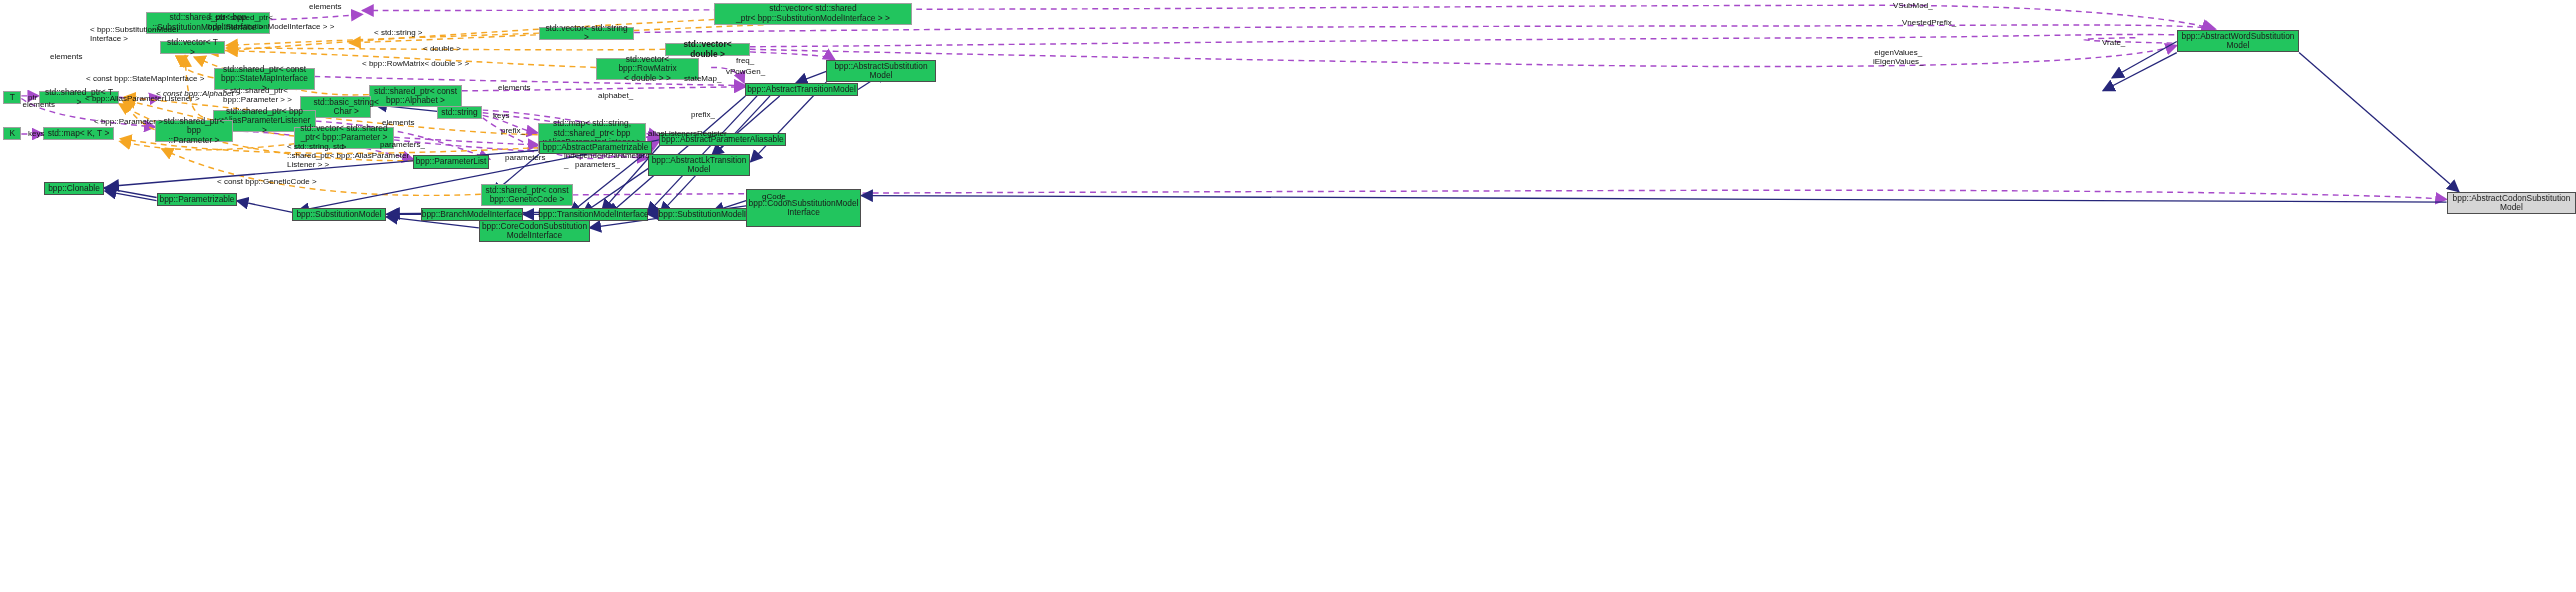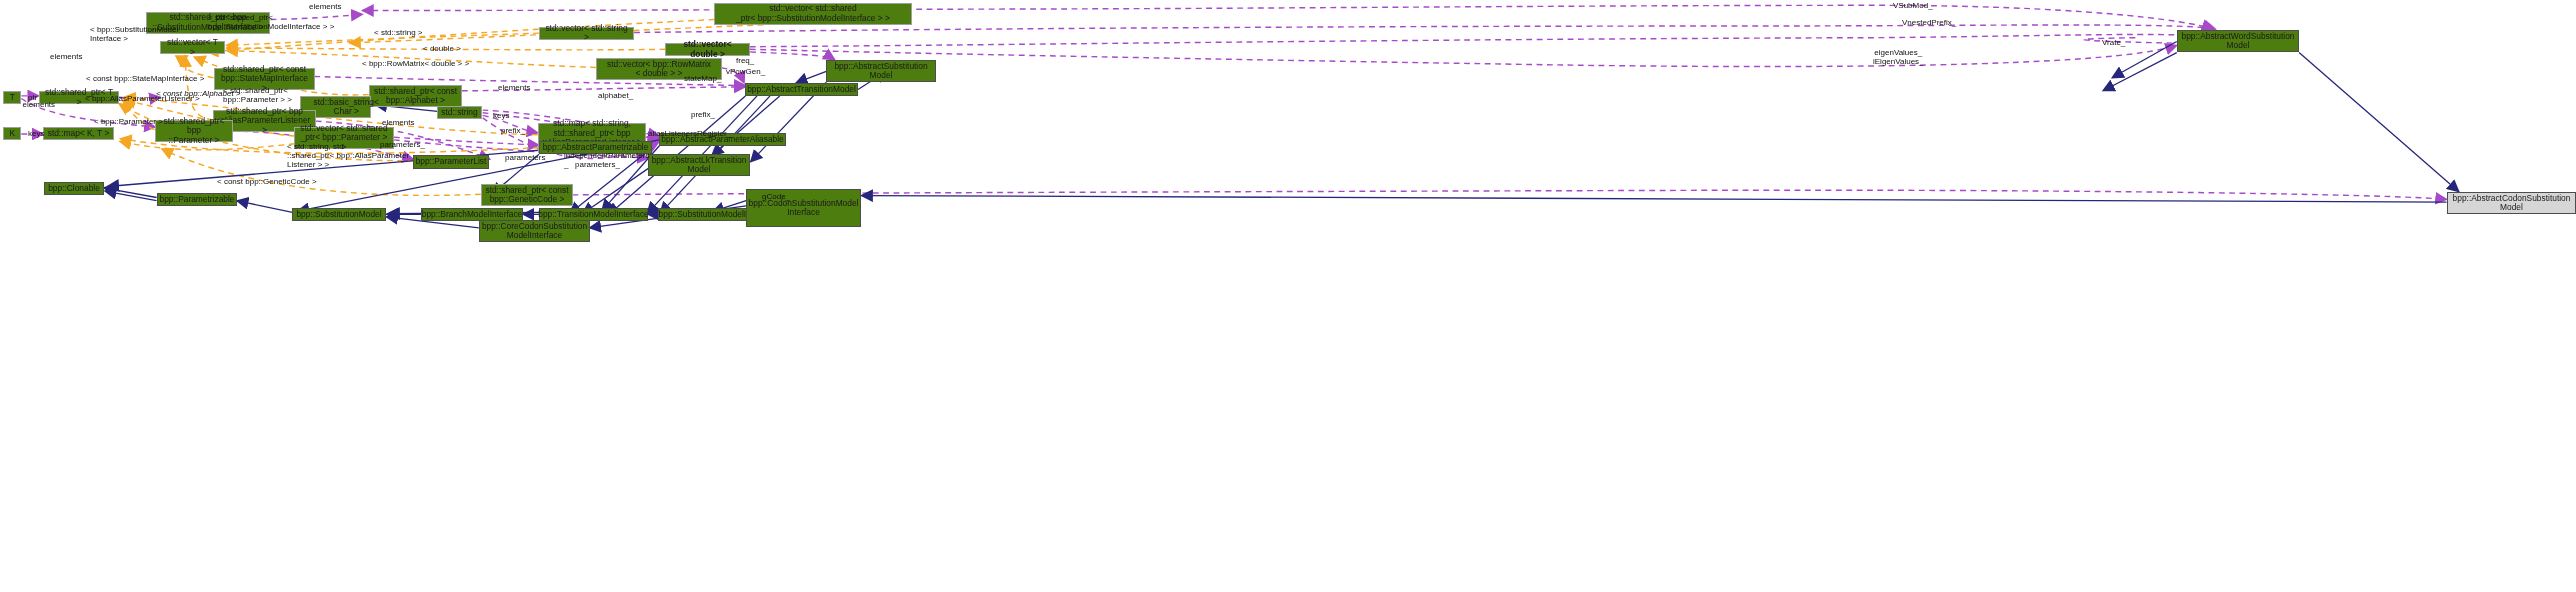--- a/index.html
+++ b/index.html
@@ -1,19 +1,19 @@
 <!DOCTYPE html>
 <html style="font-size:10.4px"><head>
 <meta charset="utf-8">
 <style>
   html,body{margin:0;padding:0;background:#ffffff;}
   body{font-family:"Liberation Sans","DejaVu Sans",sans-serif;}
   #canvas{position:relative;width:2576px;height:593px;background:#ffffff;overflow:hidden;}
   svg#edges{position:absolute;left:0;top:0;width:2576px;height:593px;pointer-events:none;}
-  .node{position:absolute;box-sizing:border-box;background:#4d7c0f;border:0.6px solid #a0a0a0;
+  .node{position:absolute;box-sizing:border-box;background:#22c55e;border:0.6px solid #a0a0a0;
         display:flex;align-items:center;justify-content:center;text-align:center;
         font-size:8.4px;line-height:1.12;color:#1a1a1a;padding:1.3px 2.6px;white-space:pre-line;}
   .node.strong{border:1.3px solid #4d4d4d;}
   .node.current{border:1.3px solid #4d4d4d;background:#d6d6d6;}
   .elabel{position:absolute;font-size:8px;color:#111;white-space:pre-line;text-align:center;
           line-height:1.15;}
   .elabel.left{text-align:left;}
 </style>
 </head>
 <body>
@@ -116,21 +116,21 @@
 _ptr&lt; bpp::SubstitutionModelInterface &gt; &gt;</div>
       <div class="node" style="left: 146px; top: 11.6px; width: 124px; height: 22px;">std::shared_ptr&lt; bpp
 ::SubstitutionModelInterface &gt;</div>
       <div class="node" style="left: 539px; top: 26.5px; width: 95px; height: 13px;">std::vector&lt; std::string &gt;</div>
       <div class="node strong" style="left: 2177px; top: 30px; width: 122px; height: 22px;">bpp::AbstractWordSubstitution
 Model</div>
       <div class="node" style="left: 160px; top: 41px; width: 65px; height: 13px;">std::vector&lt; T &gt;</div>
       <div class="node" style="left: 665px; top: 43px; width: 85px; height: 13px; font-weight: bold;">std::vector&lt; double &gt;</div>
       <div class="node strong" style="left: 826px; top: 60px; width: 110px; height: 22px;">bpp::AbstractSubstitution
 Model</div>
-      <div class="node" style="left: 596px; top: 58px; width: 126px; height: 22px;">std::vector&lt; bpp::RowMatrix
+      <div class="node" style="left: 596px; top: 58px; width: 103px; height: 22px;">std::vector&lt; bpp::RowMatrix
 &lt; double &gt; &gt;</div>
       <div class="node" style="left: 214px; top: 68px; width: 101px; height: 22px;">std::shared_ptr&lt; const
 bpp::StateMapInterface &gt;</div>
       <div class="node" style="left: 369px; top: 85px; width: 93px; height: 22px;">std::shared_ptr&lt; const
 bpp::Alphabet &gt;</div>
       <div class="node strong" style="left: 745px; top: 83px; width: 113px; height: 13px;">bpp::AbstractTransitionModel</div>
       <div class="node" style="left: 3.2px; top: 91px; width: 18px; height: 13px;">T</div>
       <div class="node" style="left: 39px; top: 91px; width: 80px; height: 13px;">std::shared_ptr&lt; T &gt;</div>
       <div class="node" style="left: 300px; top: 96px; width: 71px; height: 22px; padding-left: 24px;">std::basic_string&lt;
 Char &gt;</div>

